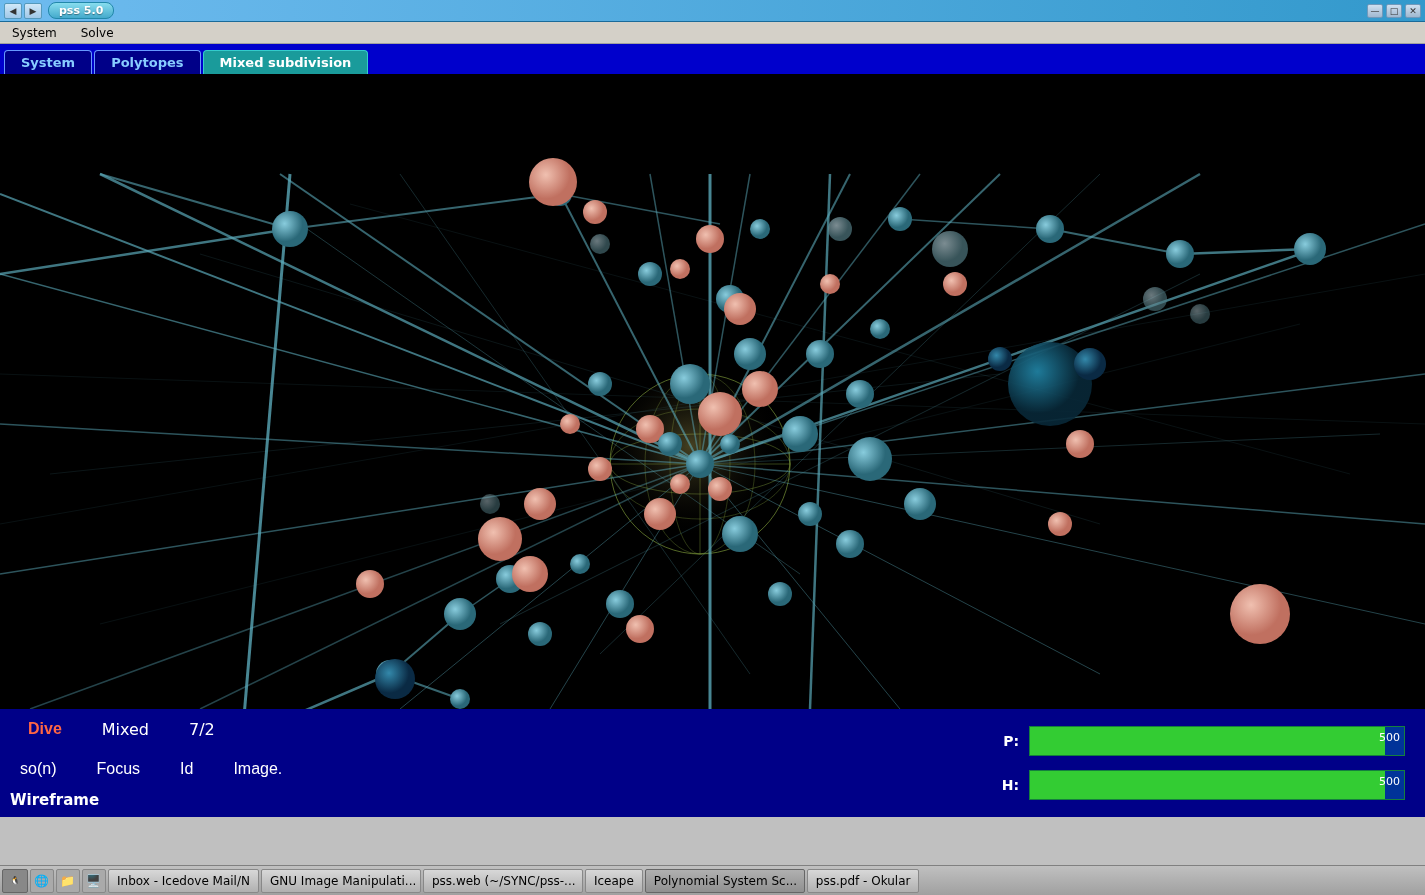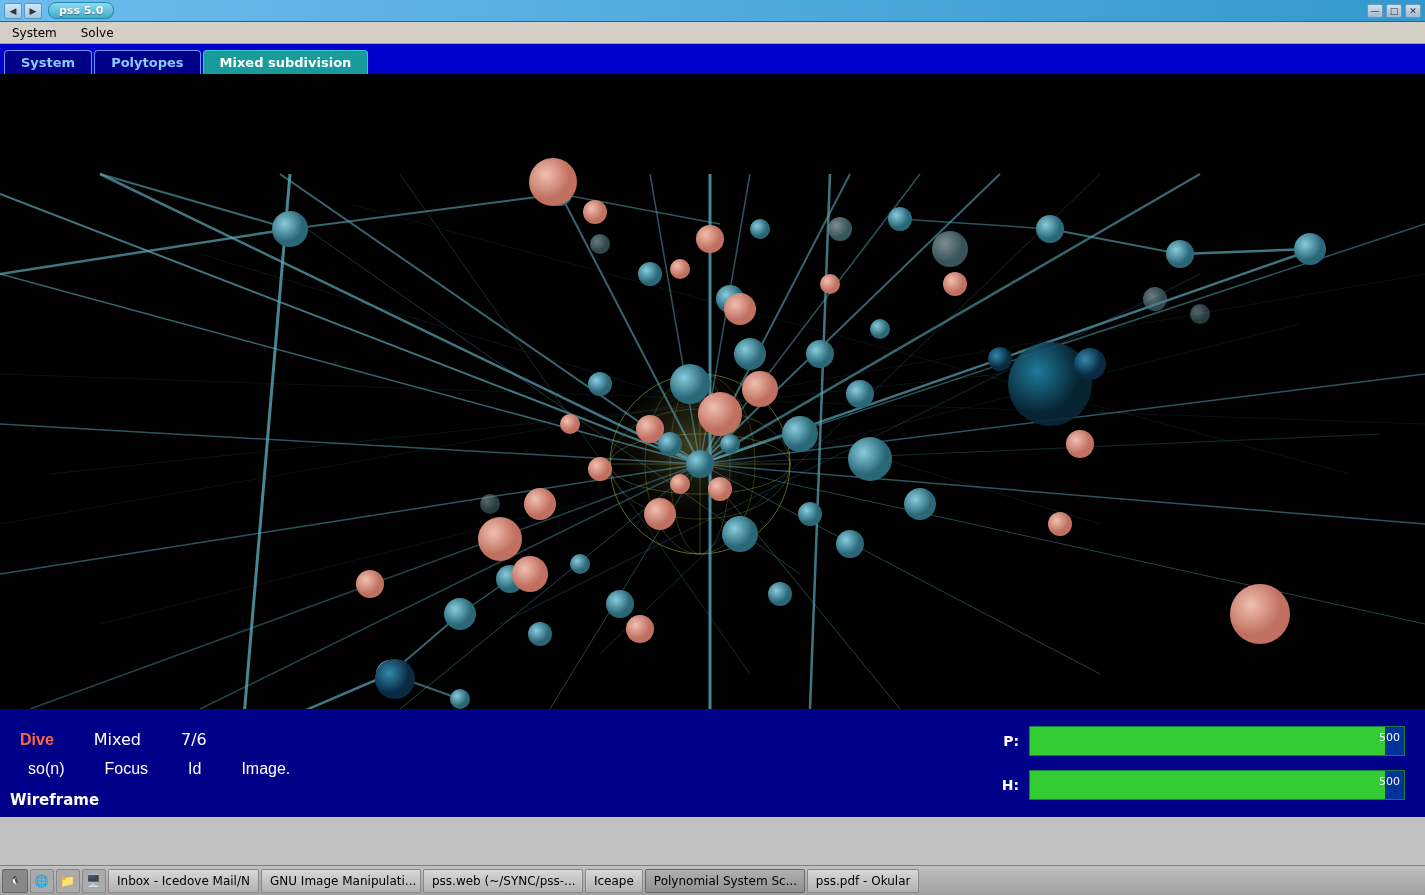--- a/index.html
+++ b/index.html
@@ -120,28 +120,28 @@
       width: 1425px;
       height: 635px;
       background: #000000;
       position: relative;
       overflow: hidden;
     }
 
     #controls-row1 {
       height: 40px;
       display: flex;
-      align-items: flex-end;
-      padding: 0 20px;
+      align-items: center;
+      padding: 0 28px;
     }
     #controls-row2 {
       height: 40px;
       display: flex;
       align-items: center;
-      padding: 0 28px;
+      padding: 0 20px;
     }
 
     .ctrl-btn {
       color: #ff6644;
       font-size: 16px;
       font-weight: bold;
       cursor: pointer;
       margin-right: 40px;
       background: none;
       border: none;
@@ -499,21 +499,21 @@
     <circle cx="600" cy="310" r="12" fill="url(#tealGrad)"></circle>
     <circle cx="570" cy="350" r="10" fill="url(#salmonGrad)"></circle>
 
   </svg>
 </div>
 
 <div id="controls-bottom">
   <div id="controls-row1">
     <button class="ctrl-btn">Dive</button>
     <span class="ctrl-btn-white">Mixed</span>
-    <span class="ctrl-status">7/6</span>
+    <span class="ctrl-status">7/2</span>
 
     <div id="progress-area">
       <div class="progress-row">
         <span class="progress-label">P:</span>
         <div class="progress-track">
           <div class="progress-fill" style="width: 95%;"></div>
           <span class="progress-bar-val">500</span>
         </div>
       </div>
       <div class="progress-row">

